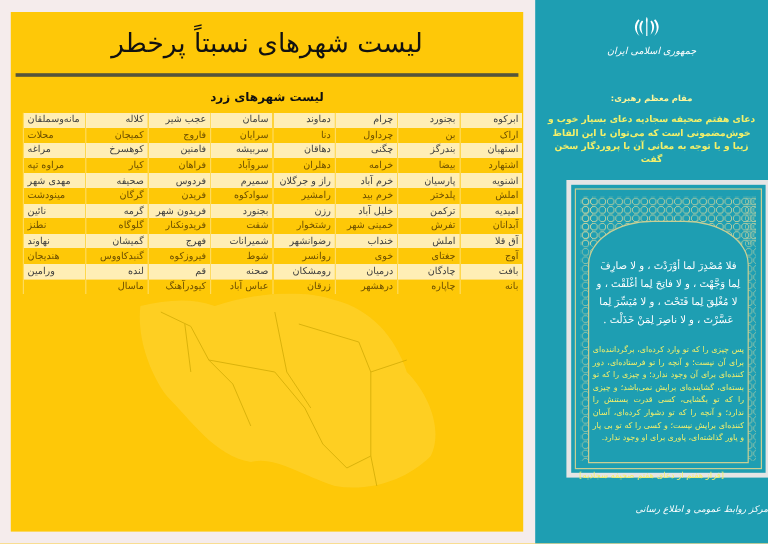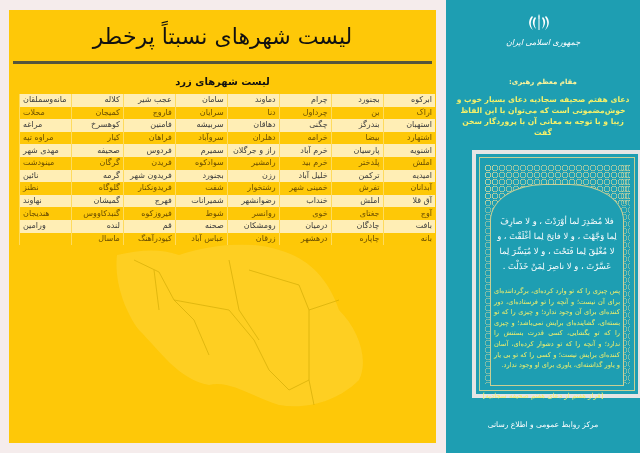--- a/index.html
+++ b/index.html
@@ -118,22 +118,22 @@
       text-align: justify; direction: rtl; color: #f4f06a;
       font-size: 6.6px; line-height: 10.6px; font-weight: normal;
     }
     .source-text {
       position: absolute; left: 0; right: 0; top: 392px;
       text-align: center; direction: rtl; color: #f4f06a;
       font-size: 7px;
     }
     .footer-sign {
       position: absolute; left: 0; right: 0; top: 420px;
-      text-align: center; direction: rtl; color: #fff;
-      font-size: 7.5px; font-family: "DejaVu Serif", serif; 
+      direction: rtl; color: #fff;
+      font-size: 7.5px; font-family: "DejaVu Serif", serif; font-style: italic;
     }
   </style>
 </head>
 <body>
 
 <div class="yellow-panel">
   <svg class="map-bg" viewBox="0 0 427 433">
     <path d="M108 245 C130 240 150 238 170 245 C200 235 240 230 270 240 C300 248 320 270 330 300 C350 320 360 350 350 370 C330 390 300 400 270 395 C240 385 220 370 200 375 C170 370 150 340 130 320 C115 300 105 270 108 245 Z" fill="#fdd22e" opacity="0.7"></path>
     <g fill="none" stroke="#c9a400" stroke-width="0.8" opacity="0.7">
       <path d="M125 250 L150 262 L165 290 L185 310 L200 345"></path>

